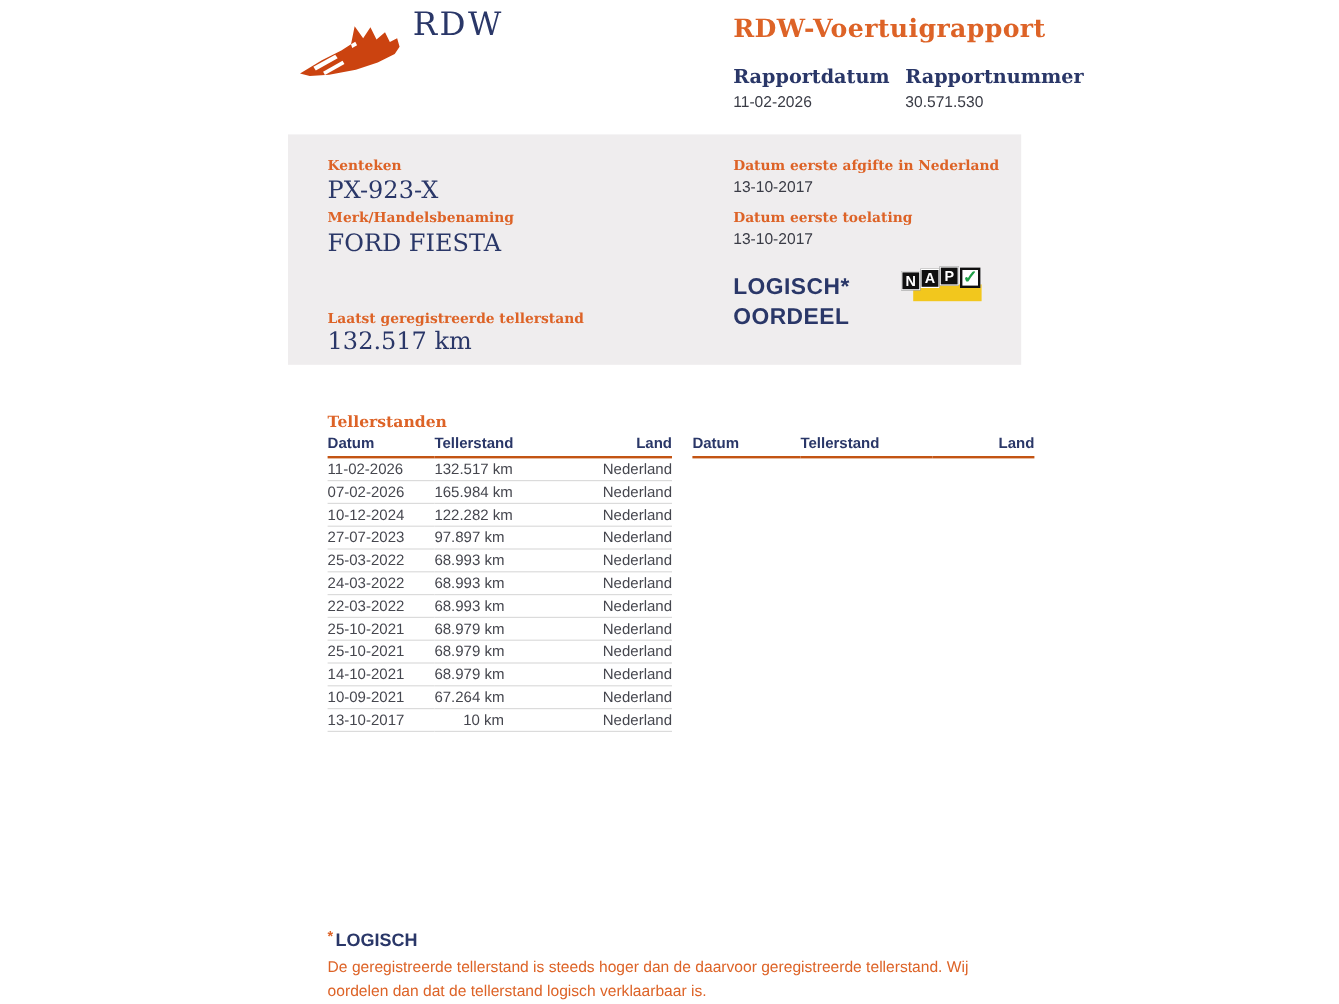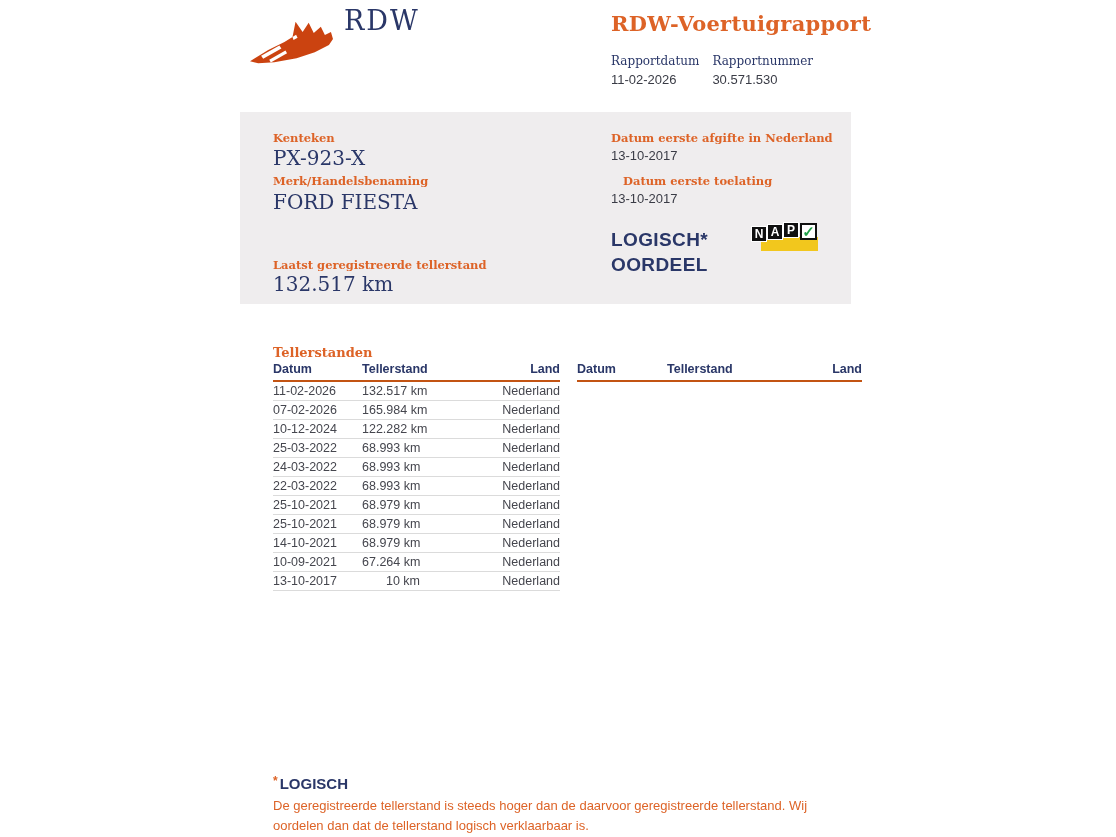--- a/index.html
+++ b/index.html
@@ -19,21 +19,21 @@
   .page{position:relative;width:980px;height:837px;background:#fff;overflow:hidden;}
 
   
   .logo-icon{position:absolute;left:248px;top:16px;width:87px;height:48px;}
   .wordmark{position:absolute;left:344px;top:5px;font-family:"DejaVu Serif",serif;
             font-size:27px;font-weight:500;color:var(--navy);letter-spacing:2px;}
   .doc-title{position:absolute;left:611px;top:11px;font-family:"DejaVu Serif",serif;
              font-size:21px;font-weight:700;color:var(--orange);letter-spacing:.3px;}
   .report-meta{position:absolute;left:611px;top:54px;display:flex;}
   .meta-block{margin-right:13px;min-width:85px;}
-  .meta-label{font-family:"DejaVu Serif",serif;font-size:12px;font-weight:400;color:var(--navy);}
+  .meta-label{font-family:"DejaVu Serif",serif;font-size:16px;font-weight:700;color:var(--navy);}
   .meta-value{font-size:13px;color:var(--value-text);margin-top:4px;}
 
   
   .panel{position:absolute;left:240px;top:112px;width:611px;height:192px;background:var(--panel-gray);}
   .panel .abs{position:absolute;}
   .p-label{font-family:"DejaVu Serif",serif;font-size:11.5px;font-weight:700;color:var(--orange);}
   .p-value-lg{font-family:"DejaVu Serif",serif;font-size:20px;color:var(--navy);}
   .p-value-sm{font-size:13px;color:var(--value-text);}
   .oordeel{font-size:19px;font-weight:800;color:var(--navy);line-height:25px;letter-spacing:.4px;}
 
@@ -106,21 +106,21 @@
 
     <div class="abs p-label" style="left:33px;top:62px;">Merk/Handelsbenaming</div>
     <div class="abs p-value-lg" style="left:33px;top:78px;">FORD FIESTA</div>
 
     <div class="abs p-label" style="left:33px;top:146px;">Laatst geregistreerde tellerstand</div>
     <div class="abs p-value-lg" style="left:33px;top:160px;">132.517 km</div>
 
     <div class="abs p-label" style="left:371px;top:19px;">Datum eerste afgifte in Nederland</div>
     <div class="abs p-value-sm" style="left:371px;top:36px;">13-10-2017</div>
 
-    <div class="abs p-label" style="left:383px;top:62px;">Datum eerste toelating</div>
+    <div class="abs p-label" style="left:371px;top:62px;">Datum eerste toelating</div>
     <div class="abs p-value-sm" style="left:371px;top:79px;">13-10-2017</div>
 
     <div class="abs oordeel" style="left:371px;top:115px;">
       <div>LOGISCH*</div>
       <div>OORDEEL</div>
     </div>
 
     <div class="nap">
       <div class="nap-yellow"></div>
       <div class="nap-sq nap-n">N</div>
@@ -147,20 +147,25 @@
           <td class="c2">Nederland</td>
         </tr>
         <tr>
           <td class="c0">07-02-2026</td>
           <td class="c1">165.984 km</td>
           <td class="c2">Nederland</td>
         </tr>
         <tr>
           <td class="c0">10-12-2024</td>
           <td class="c1">122.282 km</td>
+          <td class="c2">Nederland</td>
+        </tr>
+        <tr>
+          <td class="c0">27-07-2023</td>
+          <td class="c1">97.897 km</td>
           <td class="c2">Nederland</td>
         </tr>
         <tr>
           <td class="c0">25-03-2022</td>
           <td class="c1">68.993 km</td>
           <td class="c2">Nederland</td>
         </tr>
         <tr>
           <td class="c0">24-03-2022</td>
           <td class="c1">68.993 km</td>

